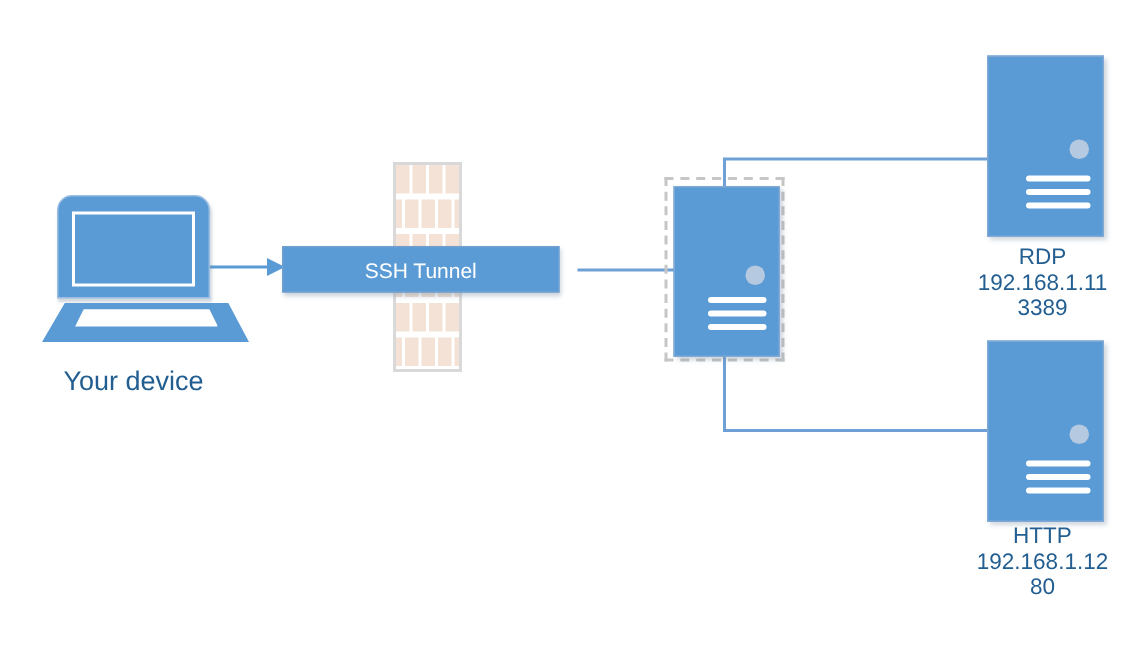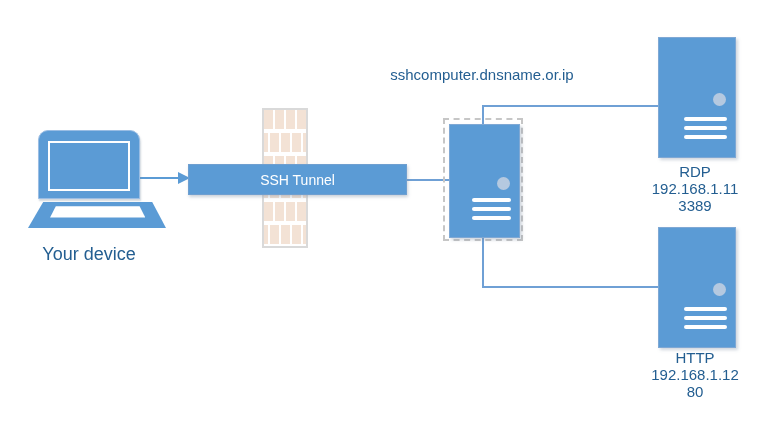--- a/index.html
+++ b/index.html
@@ -25,21 +25,21 @@
     clip-path:polygon(11% 0,90% 0,100% 100%,0 100%);z-index:2;
   }
   .laptop-base-slot{
     position:absolute;left:16%;right:15%;top:16%;bottom:40%;background:#ffffff;
     clip-path:polygon(6% 0,94% 0,100% 100%,0 100%);
   }
   
   .firewall{left:262px;top:108px;z-index:2;}
   
   .tunnel-box{
-    left:188px;top:164px;width:219px;height:31px;background:#5b9bd5;
+    left:188px;top:164px;width:185px;height:31px;background:#5b9bd5;
     border:1px solid #6f9fd0;box-sizing:border-box;
     box-shadow:1px 2px 3px rgba(120,140,160,0.4);
     display:flex;align-items:center;justify-content:center;z-index:3;
   }
   .tunnel-label{color:#ffffff;font-size:14px;}
   
   .dashed-box{
     left:443px;top:118px;width:80px;height:123px;
     border:2px dashed #c6c6c6;box-sizing:border-box;z-index:2;
   }
@@ -105,21 +105,20 @@
         <rect x="41" y="25" width="3" height="19" fill="#f3e2d5"></rect>
       </pattern>
     </defs>
     <rect x="1" y="1" width="44" height="138" fill="url(#bricks)" stroke="#d9d9d9" stroke-width="2"></rect>
   </svg>
 
   <div class="abs tunnel-box">
     <span class="tunnel-label">SSH Tunnel</span>
   </div>
 
-  <div class="abs lbl lbl-host">sshcomputer.dnsname.or.ip</div>
   <div class="abs dashed-box"></div>
   <div class="abs server" style="left:449px;top:124px;width:71px;height:114px;">
     <div class="srv-circle"></div>
     <div class="srv-lines">
       <div class="srv-line"></div>
         <div class="srv-line"></div>
         <div class="srv-line"></div>
     </div>
   </div>
 

